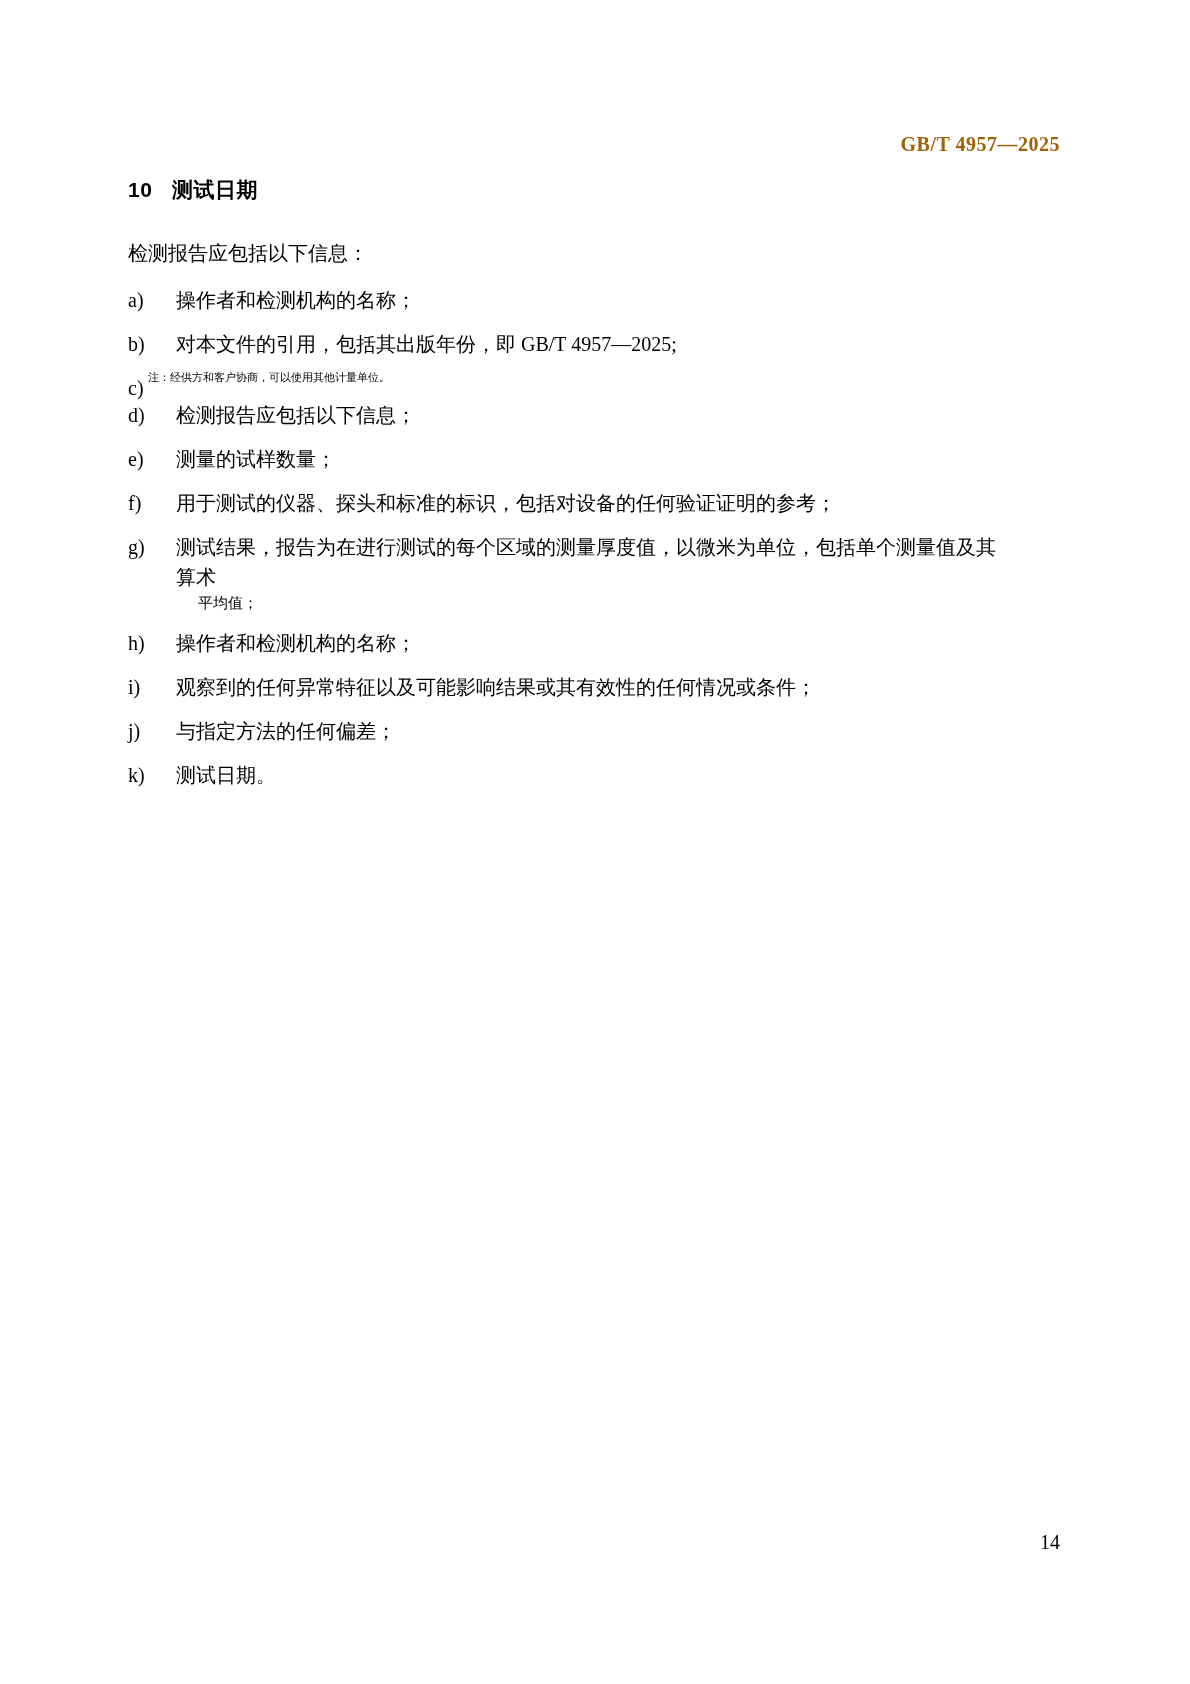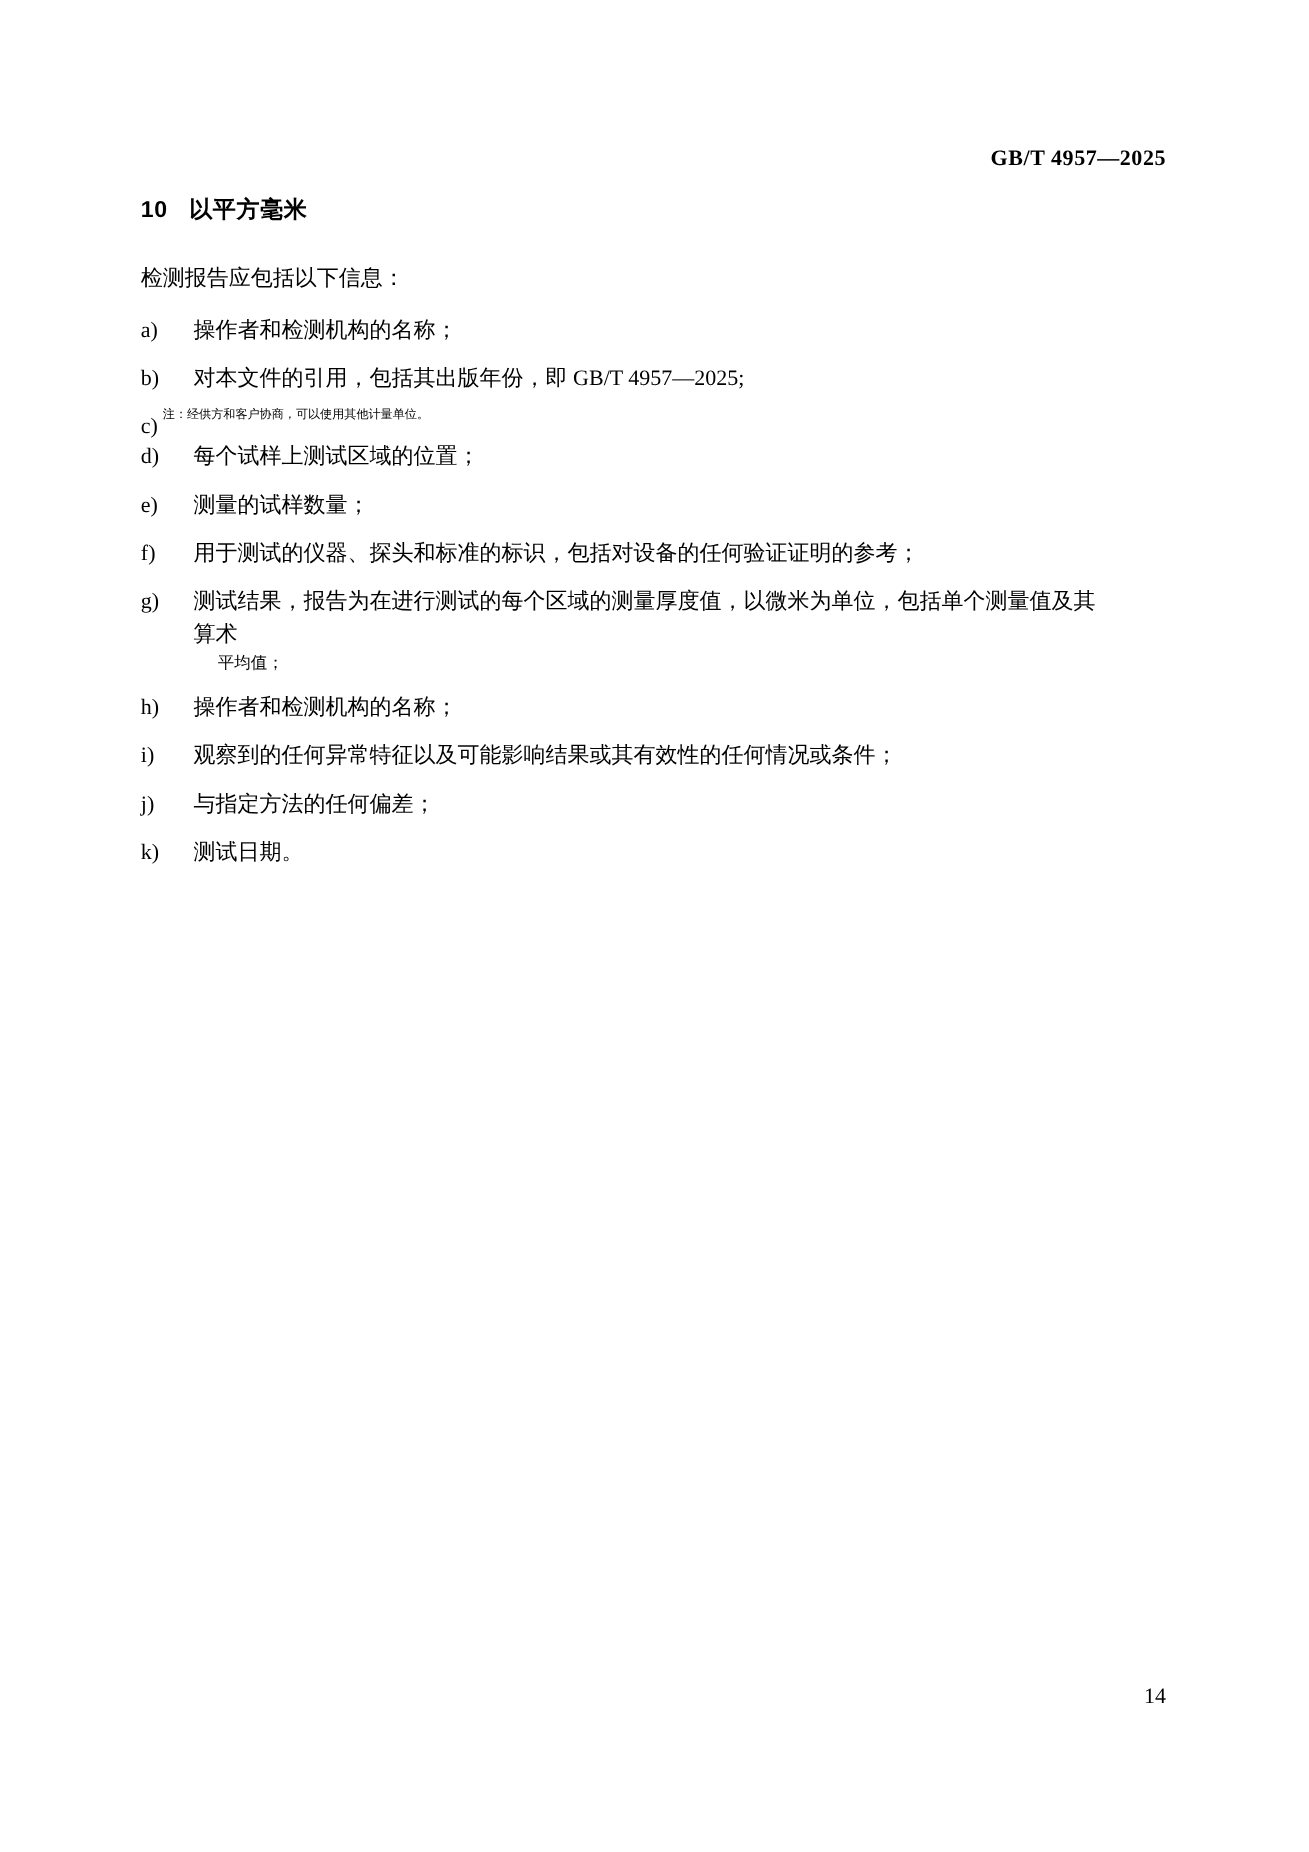--- a/index.html
+++ b/index.html
@@ -20,21 +20,21 @@
     overflow: hidden;
   }
   .header {
     position: absolute;
     top: 133px;
     right: 130px;
     font-family: "Liberation Serif", serif;
     font-weight: bold;
     font-size: 20px;
     letter-spacing: 0.5px;
-    color: #000000;
+    color: #a16207;
   }
   .content {
     position: absolute;
     top: 176px;
     left: 128px;
     width: 880px;
   }
   .clause-title {
     font-family: "Liberation Sans", sans-serif;
     font-weight: bold;
@@ -92,21 +92,21 @@
 </head>
 <body>
 
 <div class="page">
 
   <div class="header">GB/T 4957—2025</div>
 
   <div class="content">
 
     <h2 class="clause-title">
-      <span class="num">10</span><span>以平方毫米</span>
+      <span class="num">10</span><span>测试日期</span>
     </h2>
 
     <p class="lead">检测报告应包括以下信息：</p>
 
     <ul class="list">
 
       <li class="list-item">
         <span class="marker">a)</span>
         <span>操作者和检测机构的名称；</span>
       </li>
@@ -117,21 +117,21 @@
       </li>
 
       <li class="list-item">
         <span class="marker">c)</span>
       </li>
 
       <li class="note">注：经供方和客户协商，可以使用其他计量单位。</li>
 
       <li class="list-item">
         <span class="marker">d)</span>
-        <span>每个试样上测试区域的位置；</span>
+        <span>检测报告应包括以下信息；</span>
       </li>
 
       <li class="list-item">
         <span class="marker">e)</span>
         <span>测量的试样数量；</span>
       </li>
 
       <li class="list-item">
         <span class="marker">f)</span>
         <span>用于测试的仪器、探头和标准的标识，包括对设备的任何验证证明的参考；</span>

